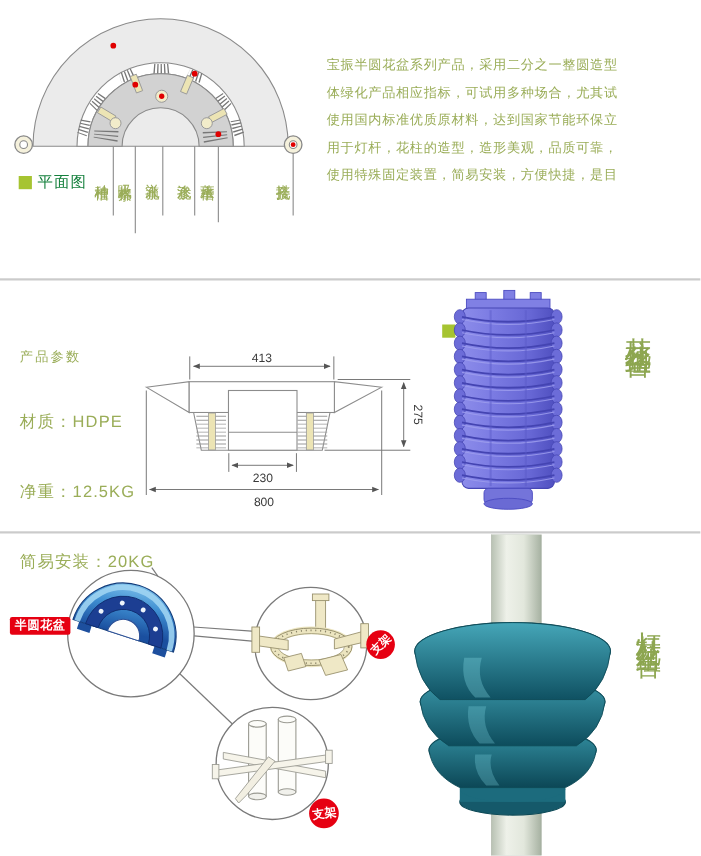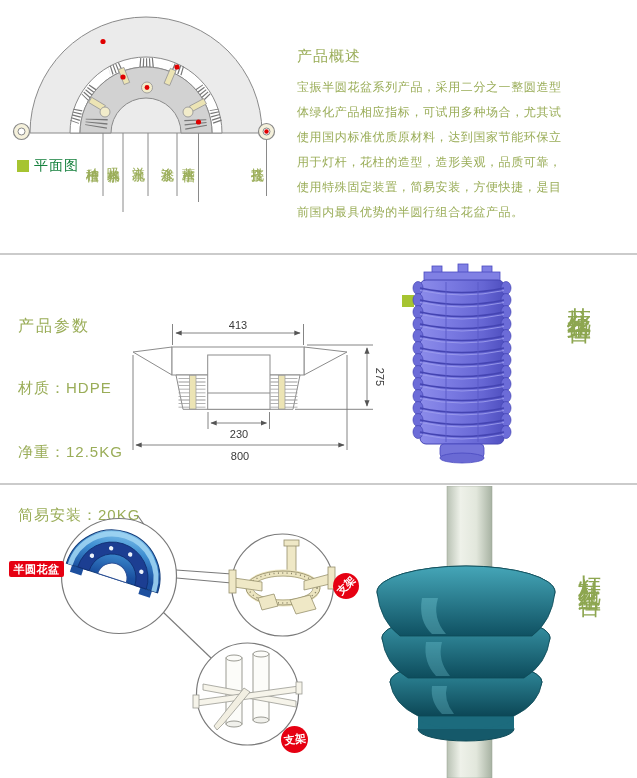--- a/index.html
+++ b/index.html
@@ -10,21 +10,21 @@
   
   .ov-block{position:absolute;left:297px;top:47px;width:336px;color:#9aad58;}
   .ov-title{font-size:15px;letter-spacing:1px;margin-bottom:9px;}
   .ov-line{font-size:12px;line-height:25px;letter-spacing:0.6px;white-space:nowrap;}
   .legend{position:absolute;display:flex;align-items:center;gap:5px;color:#15803d;font-size:14px;letter-spacing:1px;}
   .legend .sq{display:inline-block;width:12px;height:12px;background:#a6c431;}
   .vtext{writing-mode:vertical-rl;text-orientation:upright;}
   .part-label{position:absolute;width:15px;color:#9aad58;font-size:13px;line-height:1.05;letter-spacing:1px;}
   
   .params{position:absolute;left:18px;top:316px;color:#9aad58;}
-  .p-title{font-size:16px;letter-spacing:2px;margin-bottom:11px;}
+  .p-title{font-size:12px;letter-spacing:2px;margin-bottom:11px;}
   .p-item{font-size:15px;letter-spacing:1px;line-height:24.5px;white-space:nowrap;margin-top:39px;}
   .vcaption{position:absolute;color:#8da650;}
   .cap1{left:563px;top:288px;font-size:24px;letter-spacing:2.5px;}
   .cap2{left:575px;top:556px;font-size:23px;letter-spacing:4px;}
   
   .red-tag{position:absolute;left:9px;top:561px;width:55px;height:16px;background:#e60012;color:#fff;
            font-size:11px;font-weight:bold;line-height:16px;text-align:center;border-radius:2px;letter-spacing:0.5px;}
   .red-badge{position:absolute;background:#e60012;border-radius:50%;color:#fff;font-weight:bold;
              display:flex;align-items:center;justify-content:center;}
   .badge1{left:333px;top:573px;width:26px;height:26px;font-size:10.5px;}
@@ -106,27 +106,25 @@
   </div>
 
   <div class="part-label vtext" style="left:84px;top:157px">种植槽</div>
   <div class="part-label vtext" style="left:105px;top:157px">吸水棉条</div>
   <div class="part-label vtext" style="left:130px;top:157px">溢水孔</div>
   <div class="part-label vtext" style="left:159px;top:157px">渗水孔</div>
   <div class="part-label vtext" style="left:180px;top:157px">蓄水槽</div>
   <div class="part-label vtext" style="left:249px;top:157px">搭接孔</div>
 
   <div class="ov-block">
-    <div class="ov-title">产品概述</div>
     <div class="ov-line">宝振半圆花盆系列产品，采用二分之一整圆造型</div>
     <div class="ov-line">体绿化产品相应指标，可试用多种场合，尤其试</div>
     <div class="ov-line">使用国内标准优质原材料，达到国家节能环保立</div>
     <div class="ov-line">用于灯杆，花柱的造型，造形美观，品质可靠，</div>
     <div class="ov-line">使用特殊固定装置，简易安装，方便快捷，是目</div>
-    <div class="ov-line">前国内最具优势的半圆行组合花盆产品。</div>
   </div>
 
   <div class="divider" style="top:253px"></div>
 
   <div class="params">
     <div class="p-title">产品参数</div>
     <div class="p-item">材质：HDPE</div>
     <div class="p-item">净重：12.5KG</div>
     <div class="p-item">简易安装：20KG</div>
   </div>

